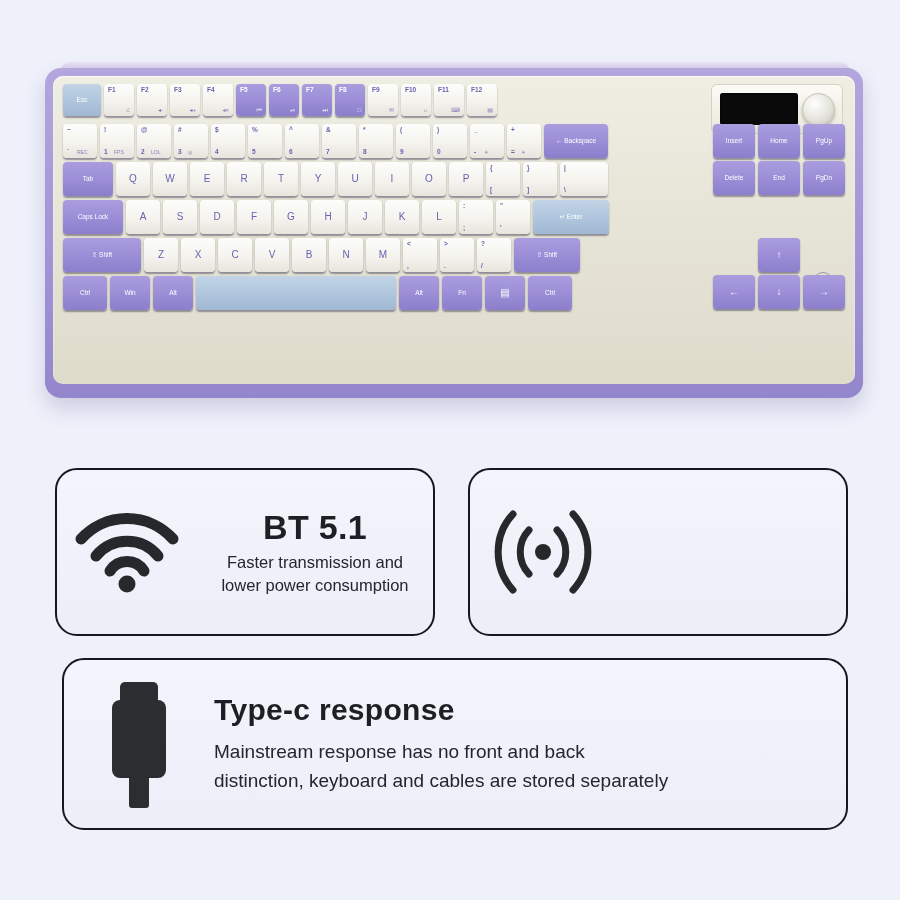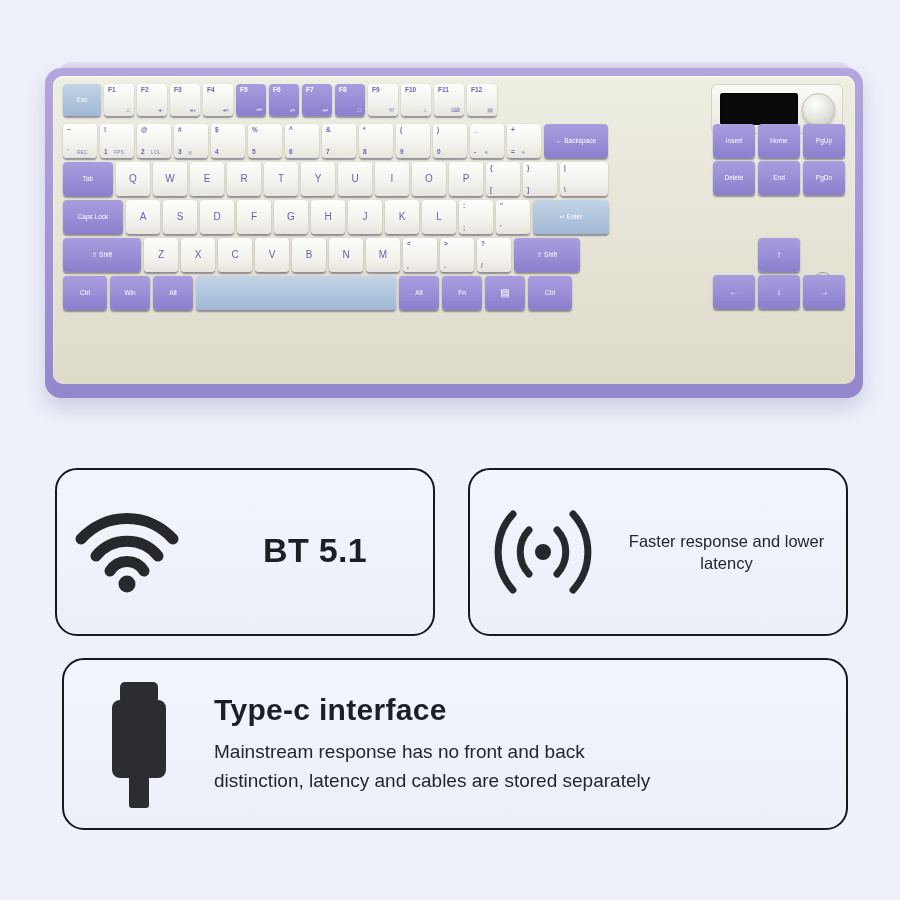--- a/index.html
+++ b/index.html
@@ -433,48 +433,48 @@
       <g fill="none" stroke="#26282c" stroke-linecap="round">
         <path d="M8 30 A62 62 0 0 1 100 30" stroke-width="11"></path>
         <path d="M23 47 A40 40 0 0 1 85 47" stroke-width="11"></path>
         <path d="M37 62 A20 20 0 0 1 71 62" stroke-width="11"></path>
       </g>
       <circle cx="54" cy="75" r="8.5" fill="#26282c"></circle>
     </svg>
   </div>
   <div class="card-text">
     <div class="card-title">BT 5.1</div>
+    <div class="card-desc">Faster transmission and lower power consumption</div>
   </div>
 </div>
 
 <div class="card" id="card-24g">
   <div class="card-icon">
     <svg width="112" height="92" viewBox="0 0 112 92" aria-hidden="true">
       <g fill="none" stroke="#26282c" stroke-width="7" stroke-linecap="round">
         <path d="M26 8 A56 56 0 0 0 26 84"></path>
         <path d="M42 24 A32 32 0 0 0 42 68"></path>
         <path d="M70 24 A32 32 0 0 1 70 68"></path>
         <path d="M86 8 A56 56 0 0 1 86 84"></path>
       </g>
       <circle cx="56" cy="46" r="8" fill="#26282c"></circle>
     </svg>
   </div>
   <div class="card-text">
-    <div class="card-desc">Faster response and lower latency</div>
   </div>
 </div>
 
 <div class="card" id="card-typec">
   <div class="card-icon">
     <svg width="86" height="132" viewBox="0 0 86 132" aria-hidden="true">
       <g fill="#2b2d30">
         <rect x="24" y="4" width="38" height="22" rx="5"></rect>
         <rect x="16" y="22" width="54" height="78" rx="8"></rect>
         <rect x="33" y="96" width="20" height="34" rx="3"></rect>
       </g>
     </svg>
   </div>
   <div class="card-text">
-    <div class="card-title">Type-c interface</div>
+    <div class="card-title">Type-c response</div>
     <div class="card-desc">Mainstream response has no front and back</div>
-    <div class="card-desc">distinction, latency and cables are stored separately</div>
+    <div class="card-desc">distinction, keyboard and cables are stored separately</div>
   </div>
 </div>
 
 </body></html>

